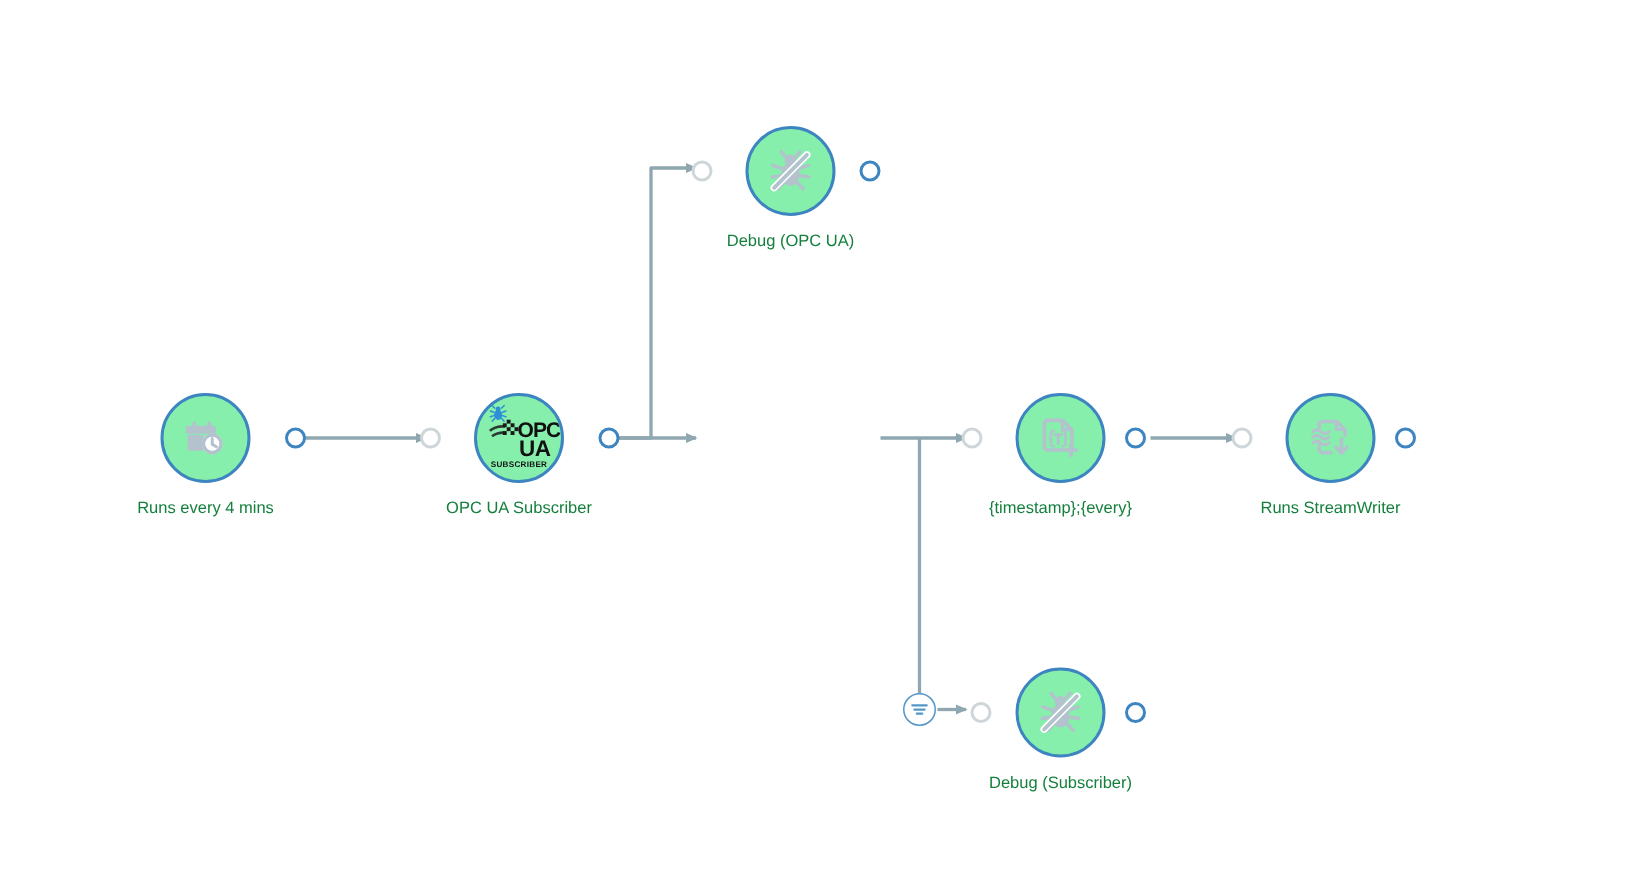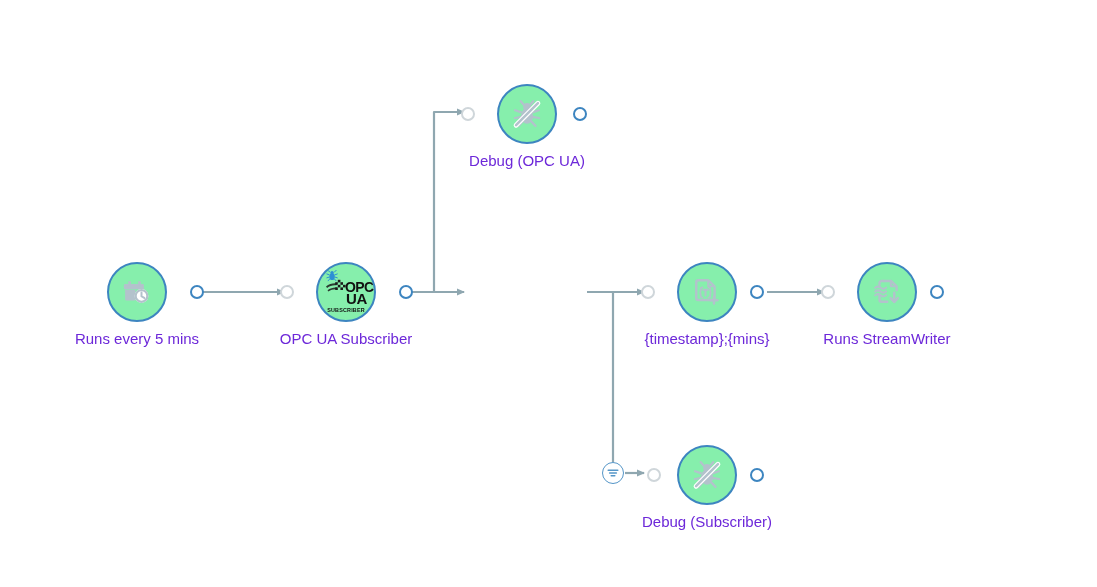--- a/index.html
+++ b/index.html
@@ -48,22 +48,22 @@
     display: flex;
     align-items: center;
     justify-content: center;
   }
   .node-label {
     position: absolute;
     top: 70px;
     left: 50%;
     transform: translateX(-50%);
     white-space: nowrap;
-    font-size: 15px;
-    color: #6d28d9;
+    font-size: 11px;
+    color: #15803d;
     font-family: "Liberation Sans", sans-serif;
     line-height: 14px;
   }
 
   
   .port {
     position: absolute;
     width: 14px;
     height: 14px;
     border-radius: 50%;
@@ -130,21 +130,21 @@
           <path d="M2.5 10.2h8.3v7.6a1 1 0 0 1-1 1H3.5a1 1 0 0 1-1-1v-7.6z" fill="#b3c2cc"></path>
           <rect x="5" y="3.2" width="2.1" height="3.6" rx="1" fill="#b3c2cc"></rect>
           <rect x="12.9" y="3.2" width="2.1" height="3.6" rx="1" fill="#b3c2cc"></rect>
           <circle cx="15.6" cy="15.1" r="5.5" fill="#ffffff"></circle>
           <circle cx="15.6" cy="15.1" r="4.7" fill="none" stroke="#b3c2cc" stroke-width="1.8"></circle>
           <path d="M15.6 12.3v3.1l2.2 1.3" stroke="#b3c2cc" stroke-width="1.6" stroke-linecap="round" fill="none"></path>
         </svg>
       </span>
     </div>
     <div class="port out" style="left:83px; top:23px;"></div>
-    <div class="node-label">Runs every 5 mins</div>
+    <div class="node-label">Runs every 4 mins</div>
   </div>
 
   <div class="node" style="left:316px; top:262px; width:60px; height:60px;">
     <div class="node-circle" style="overflow:hidden;">
       <span class="icon">
         <svg width="56" height="56" viewBox="0 0 56 56">
 
           <g fill="#1b1b1b">
             <path d="M8 22.5c3-2.6 7.2-3.6 11-3.1l-.5 1.9c-3.3-.4-6.8.4-9.4 2.6z" opacity="0.85"></path>
             <path d="M9.5 26.2c2.8-2.1 6.3-3 9.7-2.6l-.4 1.8c-2.9-.3-5.9.4-8.3 2.1z" opacity="0.85"></path>
@@ -222,21 +222,21 @@
           <path d="M10.8 10.2v4.6" stroke="#b3c2cc" stroke-width="1.6" stroke-linecap="round"></path>
           <g stroke="#b3c2cc" stroke-width="2" stroke-linecap="round">
             <path d="M17.6 15.8 v5.4"></path>
             <path d="M14.9 18.5 h5.4"></path>
           </g>
         </svg>
       </span>
     </div>
     <div class="port in" style="left:-36px; top:23px;"></div>
     <div class="port out" style="left:73px; top:23px;"></div>
-    <div class="node-label">{timestamp};{mins}</div>
+    <div class="node-label">{timestamp};{every}</div>
   </div>
 
   <div class="node" style="left:857px; top:262px; width:60px; height:60px;">
     <div class="node-circle">
       <span class="icon">
         <svg width="30" height="30" viewBox="0 0 24 24" fill="none">
           <path d="M9.4 3.2h6.0l4.3 4.3v3.0" stroke="#b3c2cc" stroke-width="1.9" fill="none" stroke-linejoin="round" stroke-linecap="round"></path>
           <path d="M6.0 6.2V4.8a1.6 1.6 0 0 1 1.6-1.6h1.8" stroke="#b3c2cc" stroke-width="1.9" fill="none" stroke-linecap="round"></path>
           <path d="M15.1 3.4v4.0h4.2" stroke="#b3c2cc" stroke-width="1.7" fill="none" stroke-linejoin="round"></path>
           <path d="M6.0 14.6v3.6a1.6 1.6 0 0 0 1.6 1.6h4.6" stroke="#b3c2cc" stroke-width="1.9" fill="none" stroke-linecap="round"></path>

